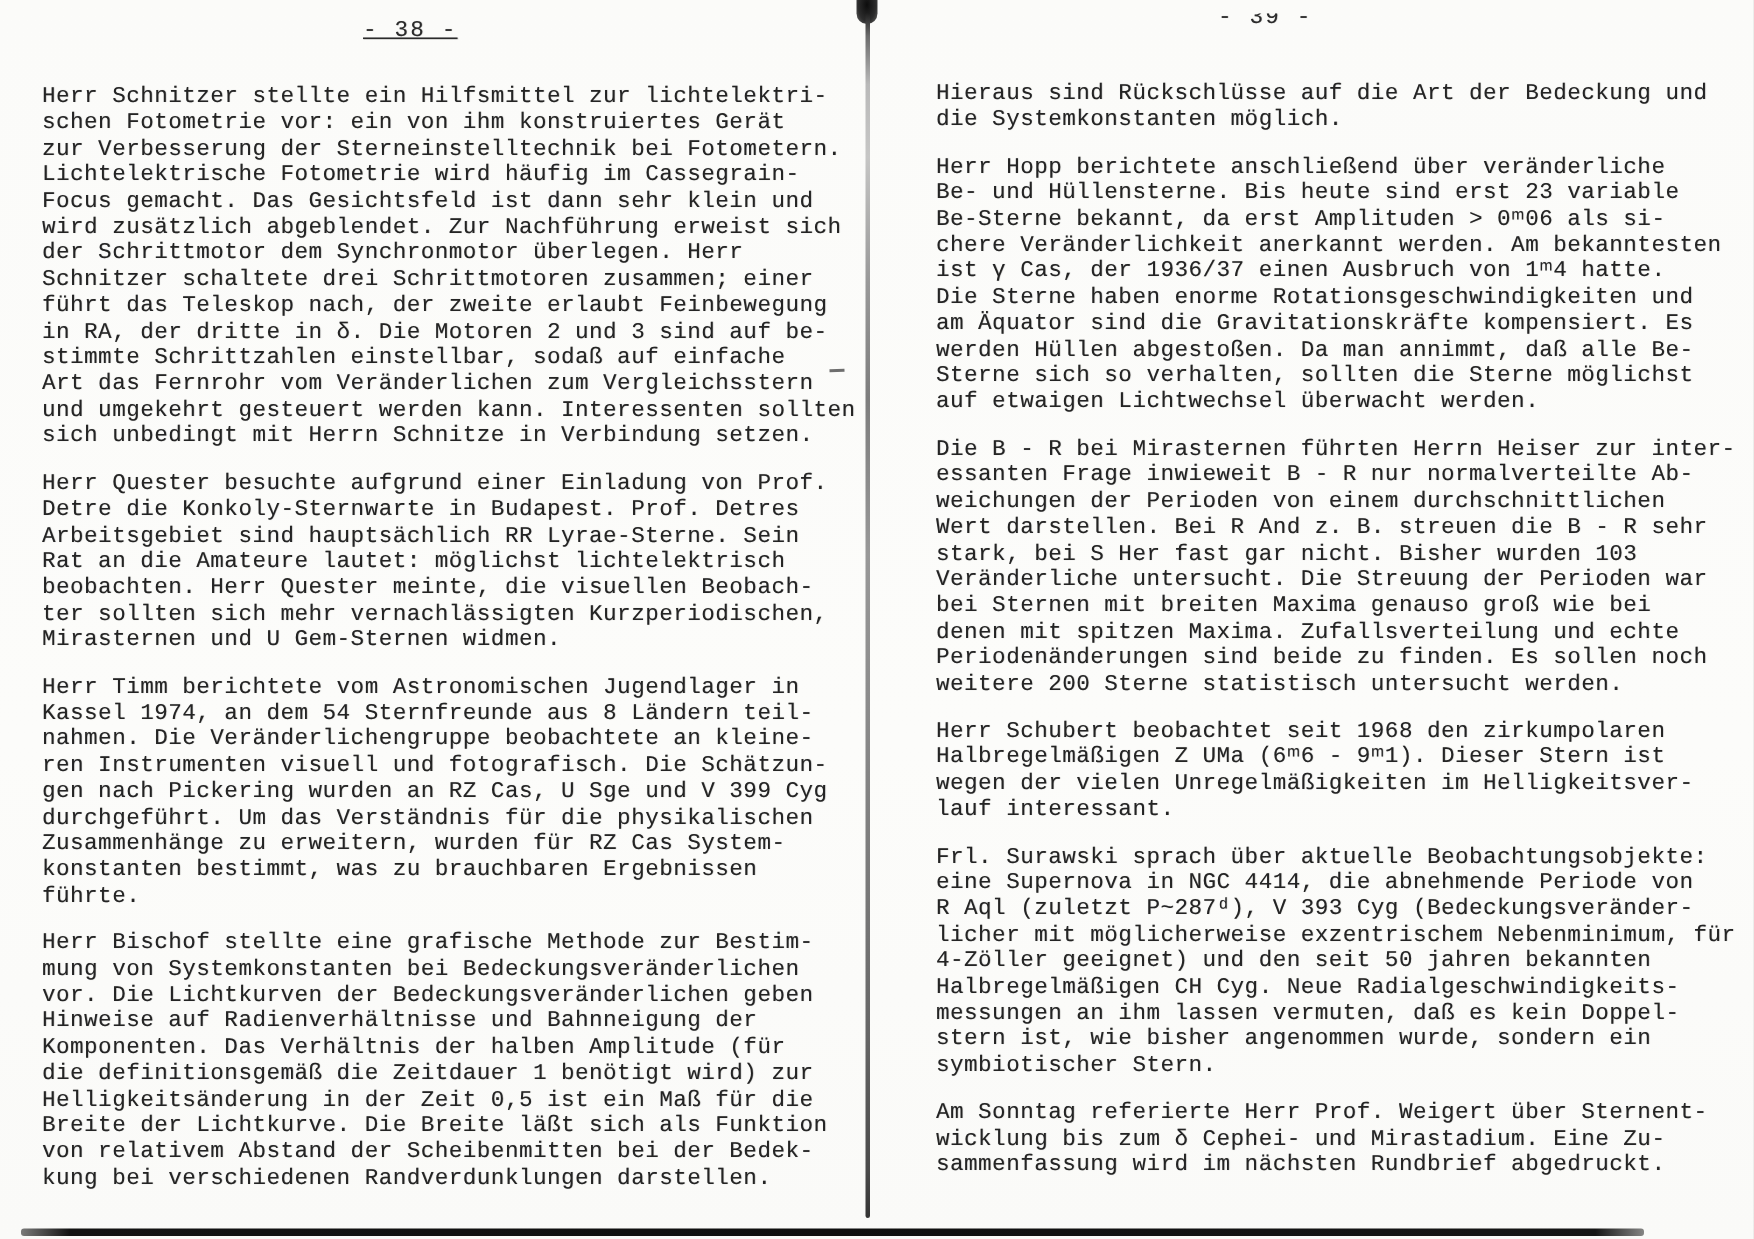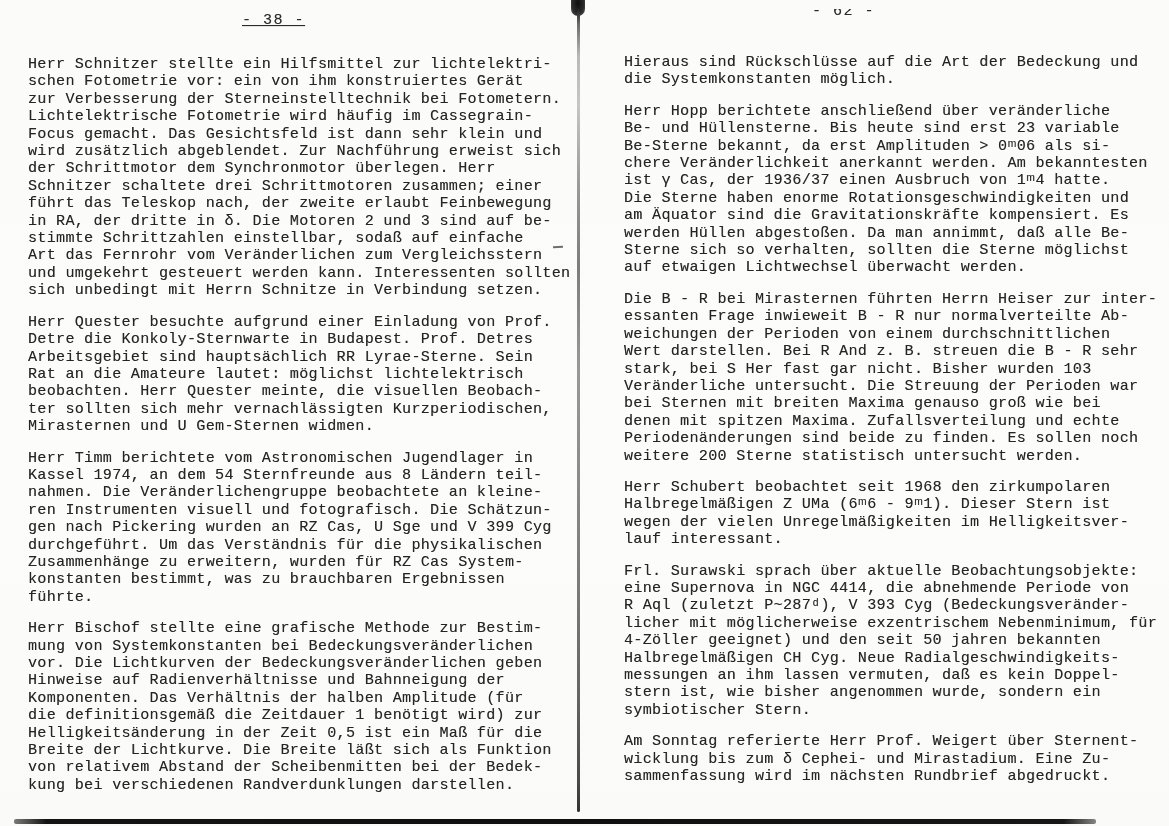--- a/index.html
+++ b/index.html
@@ -75,21 +75,21 @@
     border-radius: 2px;
   }
 </style>
 </head>
 <body>
 
 <div class="scan-sheet">
 
   <span class="page-number pn-left">- 38 -</span>
 
-  <span class="page-number pn-right">- 62 -</span>
+  <span class="page-number pn-right">- 39 -</span>
 
   <div class="page-column col-left">
     <p>Herr Schnitzer stellte ein Hilfsmittel zur lichtelektri-
 schen Fotometrie vor: ein von ihm konstruiertes Gerät
 zur Verbesserung der Sterneinstelltechnik bei Fotometern.
 Lichtelektrische Fotometrie wird häufig im Cassegrain-
 Focus gemacht. Das Gesichtsfeld ist dann sehr klein und
 wird zusätzlich abgeblendet. Zur Nachführung erweist sich
 der Schrittmotor dem Synchronmotor überlegen. Herr
 Schnitzer schaltete drei Schrittmotoren zusammen; einer

